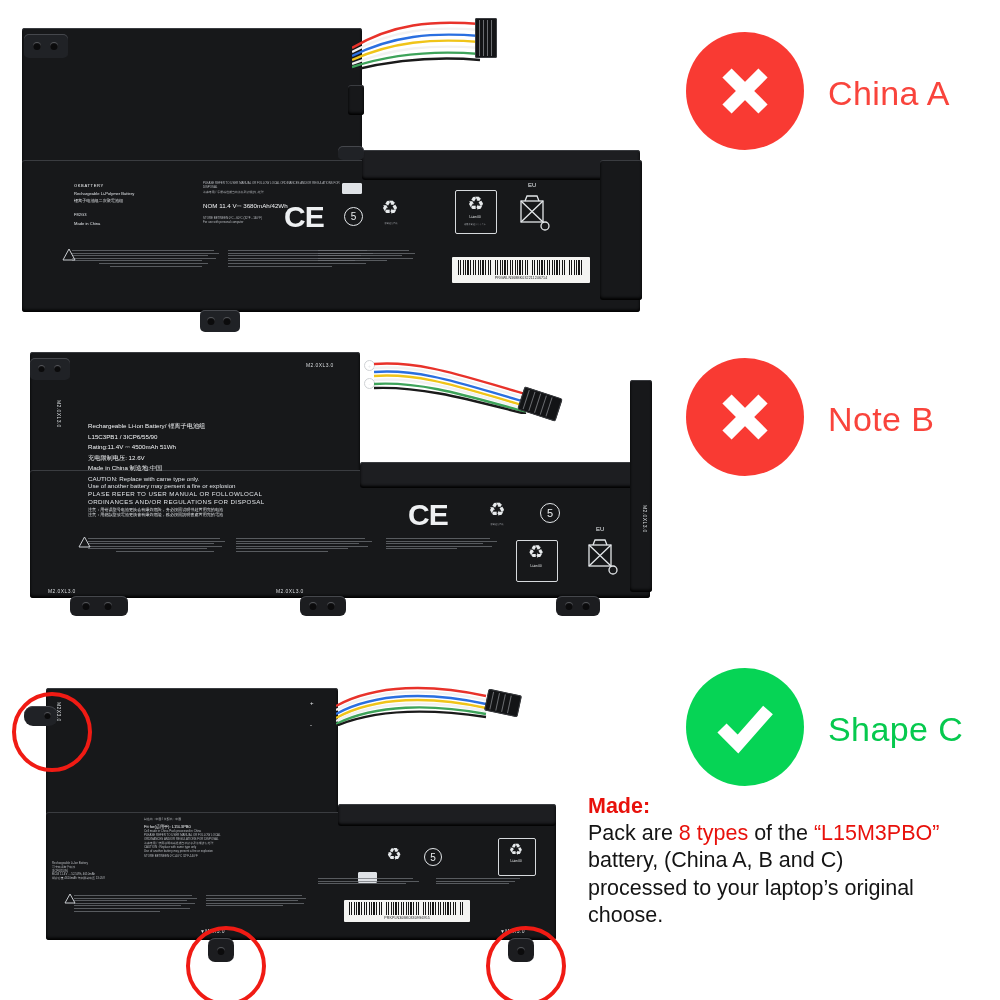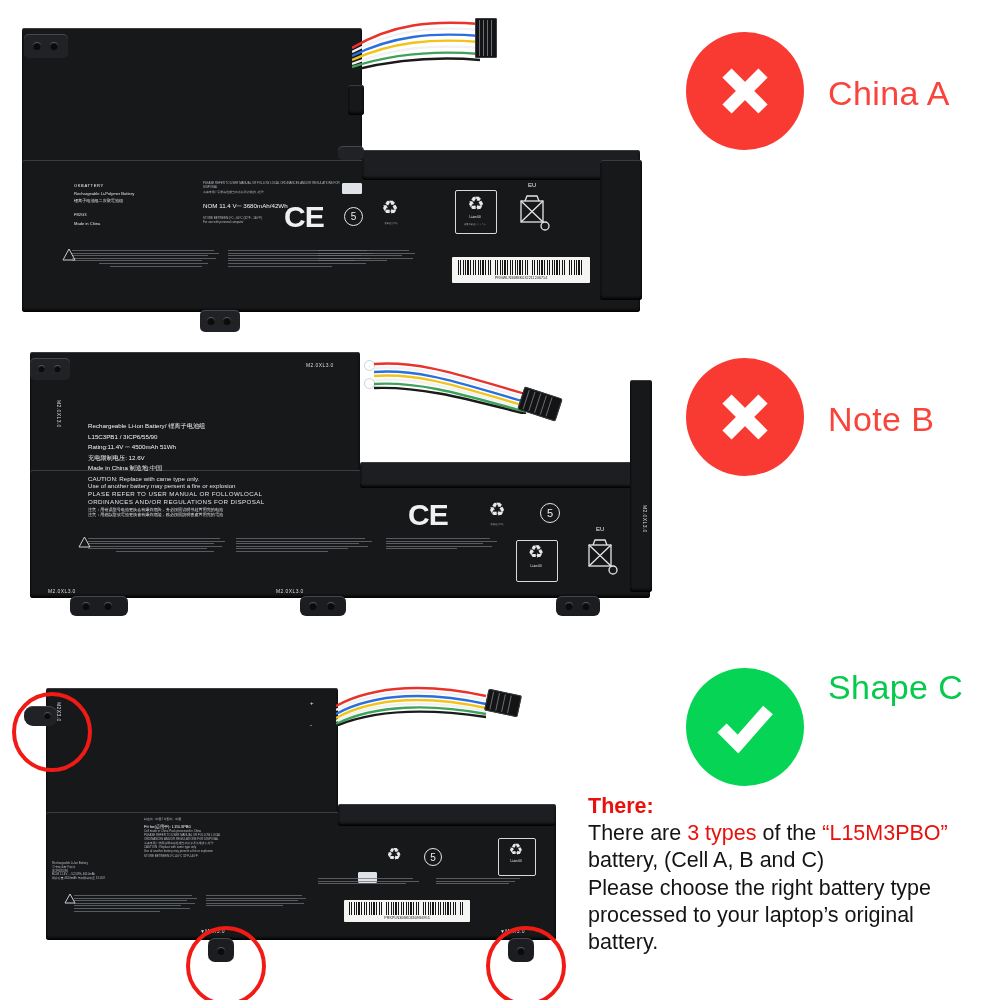--- a/index.html
+++ b/index.html
@@ -427,27 +427,26 @@
 
     <div class="anno" style="left:12px;top:692px;width:72px;height:72px;"></div>
     <div class="anno" style="left:186px;top:926px;width:72px;height:72px;"></div>
     <div class="anno" style="left:486px;top:926px;width:72px;height:72px;"></div>
 
     <div class="badge ok" style="left:686px;top:668px;width:118px;height:118px;">
       <svg width="74" height="74" viewBox="0 0 74 74">
         <path d="M14 38 L30 54 L60 20" stroke="#fff" stroke-width="13" fill="none" stroke-linecap="butt" stroke-linejoin="miter"></path>
       </svg>
     </div>
-    <div class="verdict-label green" style="left:828px;top:668px;">Shape C</div>
+    <div class="verdict-label green" style="left:828px;top:710px;">Shape C</div>
   </div>
 
   <div class="note">
-    <div class="hd">There:</div>
+    <div class="hd">Made:</div>
     <div>
-      <span>There are </span><span class="rd">3 types</span><span> of the </span><span class="rd">“L15M3PBO”</span>
-    </div>
-    <div>battery, (Cell A, B and C)</div>
-    <div>Please choose the right battery type</div>
+      <span>Pack are </span><span class="rd">8 types</span><span> of the </span><span class="rd">“L15M3PBO”</span>
+    </div>
+    <div>battery, (China A, B and C)</div>
     <div>processed to your laptop’s original</div>
-    <div>battery.</div>
+    <div>choose.</div>
   </div>
 
 </div>
 
 </body></html>

